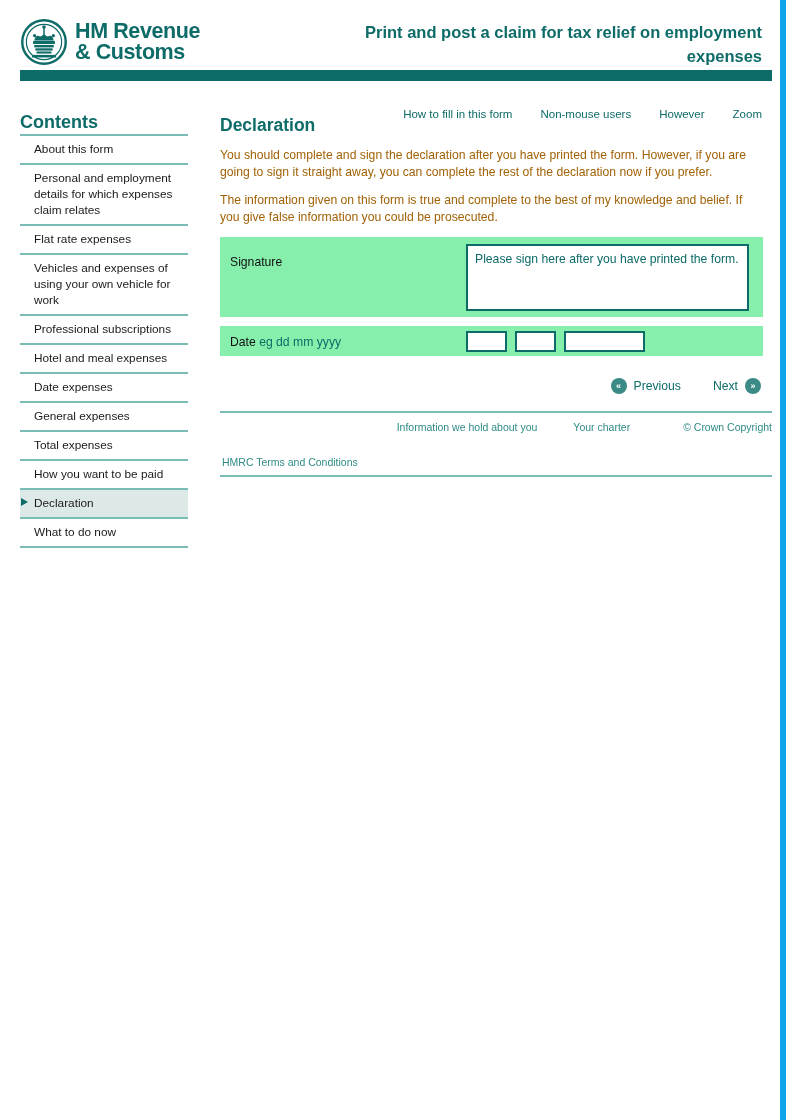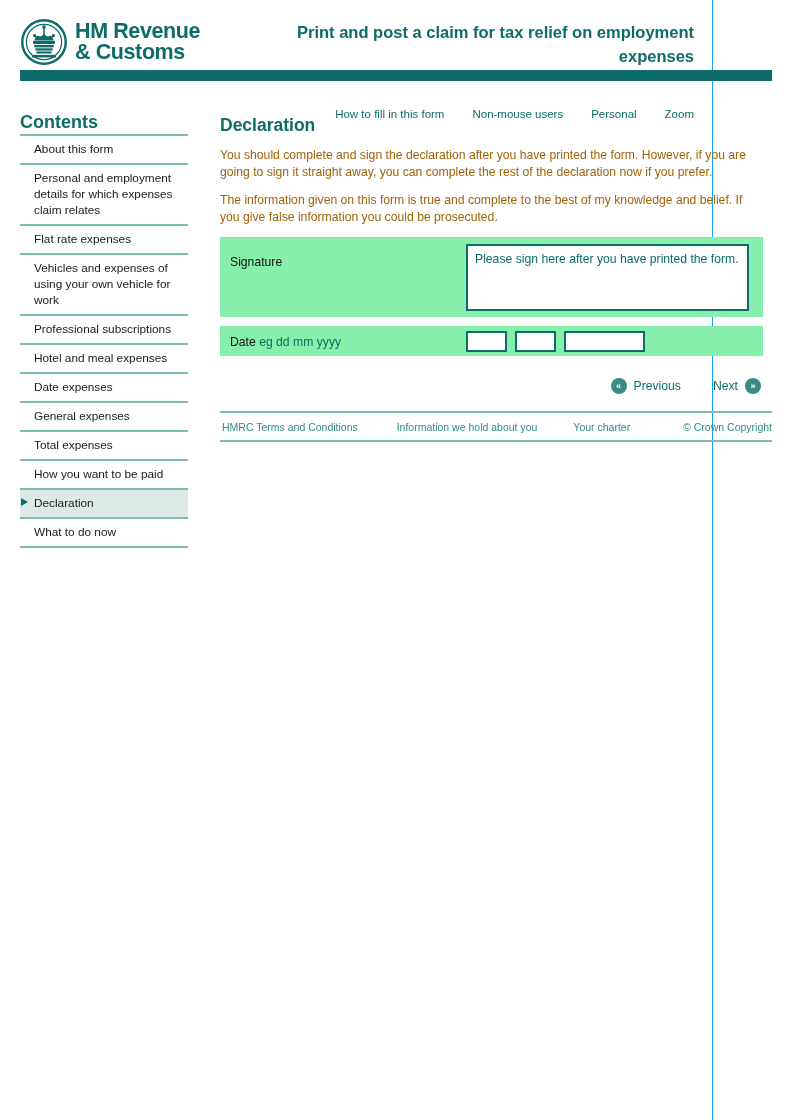--- a/index.html
+++ b/index.html
@@ -11,23 +11,23 @@
     width: 790px;
     height: 1120px;
     font-family: "Liberation Sans", sans-serif;
     color: #000000;
     -webkit-font-smoothing: antialiased;
     position: relative;
     overflow: hidden;
   }
   .page {
     position: relative;
-    width: 713px;
+    width: 786px;
     height: 1120px;
-    border-right: 1px solid #0ea5e9;
+    border-right: 6px solid #0ea5e9;
     box-sizing: border-box;
   }
 
   
   .header {
     position: relative;
     height: 68px;
     padding-left: 20px;
     padding-right: 18px;
   }
@@ -254,21 +254,21 @@
     padding: 4px 0 5px 0;
     box-sizing: border-box;
   }
   .footer a {
     color: #2f8b86;
     font-size: 10.5px;
     text-decoration: none;
     cursor: pointer;
     white-space: nowrap;
   }
-  .f1 { width: 175px; padding-left: 2px; }
+  .f1 { width: 175px; padding-left: 2px; margin-top: 35px; }
   .f2 { width: 177px; }
   .f3 { width: 110px; }
   .f4 { flex: 1; text-align: right; }
 </style>
 </head>
 <body>
 
 <div class="page">
 
   <div class="header">
@@ -292,21 +292,21 @@
       <div class="logo-words">HM Revenue
 &amp; Customs</div>
     </div>
     <div class="doc-title">Print and post a claim for tax relief on employment expenses</div>
     <div class="teal-bar"></div>
   </div>
 
   <div class="util-nav">
     <a>How to fill in this form</a>
     <a>Non-mouse users</a>
-    <a>Personal</a>
+    <a>However</a>
     <a>Zoom</a>
   </div>
 
   <div class="body-wrap">
 
     <div class="sidebar">
       <div class="contents-title">Contents</div>
       <ul class="toc">
         <li><span>About this form</span></li>
         <li><span>Personal and employment details for which expenses claim relates</span></li>

